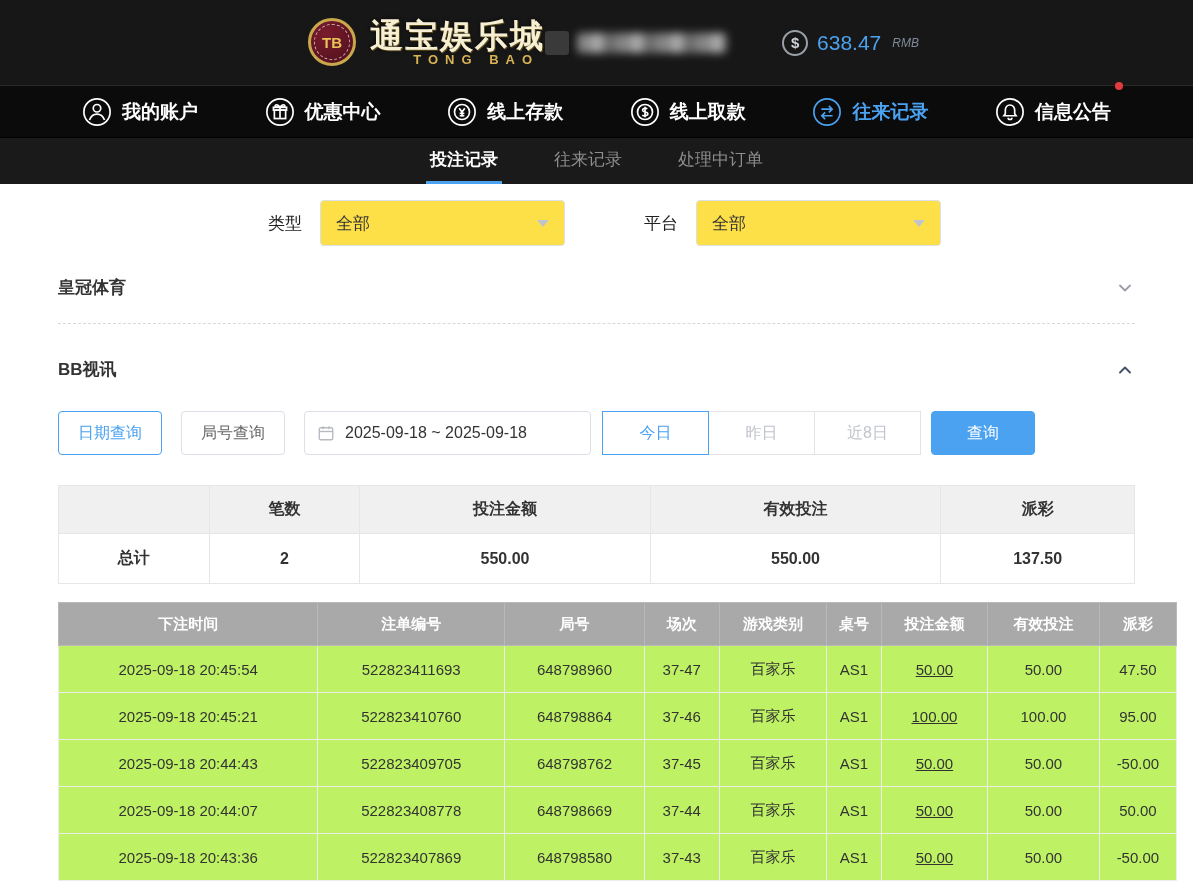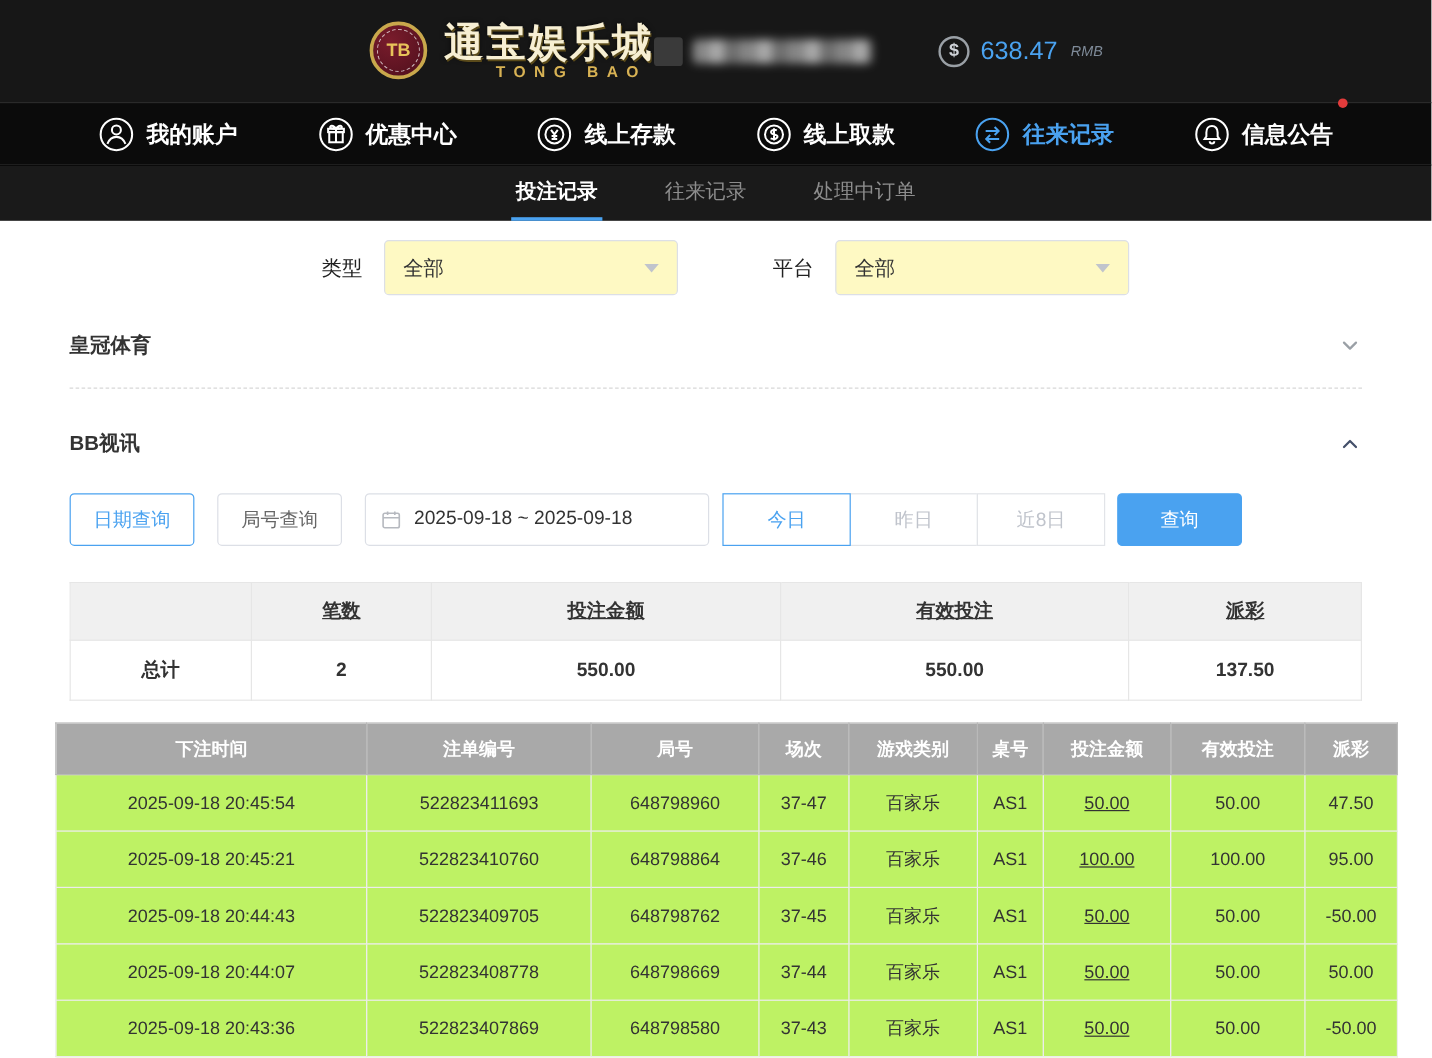--- a/index.html
+++ b/index.html
@@ -85,21 +85,21 @@
   }
   .subtab.active { color: #ffffff; font-weight: bold; border-bottom-color: #4aa2f0; }
 
   
   .filters { margin-top: 16px; padding-left: 268px; display: flex; align-items: center; height: 46px; }
   .filter-label { font-size: 17px; color: #222; margin-right: 18px; }
   .filter-label.second { margin-left: 79px; }
   .select-box {
     width: 245px; height: 46px; border: 1px solid #dcdfe6; border-radius: 4px;
     display: flex; align-items: center; justify-content: space-between;
-    padding: 0 15px; font-size: 17px; color: #333; cursor: pointer; background: #fef9c3;
+    padding: 0 15px; font-size: 17px; color: #333; cursor: pointer; background: #fde047;
   }
   .caret {
     width: 0; height: 0;
     border-left: 6px solid transparent; border-right: 6px solid transparent;
     border-top: 7px solid #c0c4cc;
   }
 
   
   .section-row {
     margin: 30px 58px 0; display: flex; justify-content: space-between; align-items: center;
@@ -138,29 +138,29 @@
     background: #4aa2f0; border: 1px solid #4aa2f0; color: #fff;
     border-radius: 4px; font-size: 16px;
     display: flex; align-items: center; justify-content: center; cursor: pointer;
   }
 
   
   table { border-collapse: collapse; }
   .summary { margin: 30px 58px 0; width: calc(100% - 116px); font-size: 16px; }
   .summary th {
     background: #f0f0f0; height: 48px; font-weight: bold; color: #333;
-    border: 1px solid #e6e6e6; text-align: center; text-decoration: underline;
+    border: 1px solid #e6e6e6; text-align: center;
   }
   .summary td {
     height: 50px; text-align: center; font-weight: bold; color: #333;
     border: 1px solid #e6e6e6; background: #fff;
   }
 
   
-  .detail { margin: 18px 16px 0 46px; width: calc(100% - 74px); font-size: 15px; }
+  .detail { margin: 18px 16px 0 58px; width: calc(100% - 74px); font-size: 15px; }
   .detail th {
     background: #a9a9a9; color: #fff; height: 43px; font-weight: bold;
     text-align: center; border: 1px solid #b9b9b9;
   }
   .detail td {
     height: 47px; text-align: center; color: #333;
     border: 1px solid #ececec; background: #bef264;
   }
   .bet-link { color: #4aa2f0; text-decoration: underline; cursor: pointer; }
   .neg { color: #f15f5f; }

